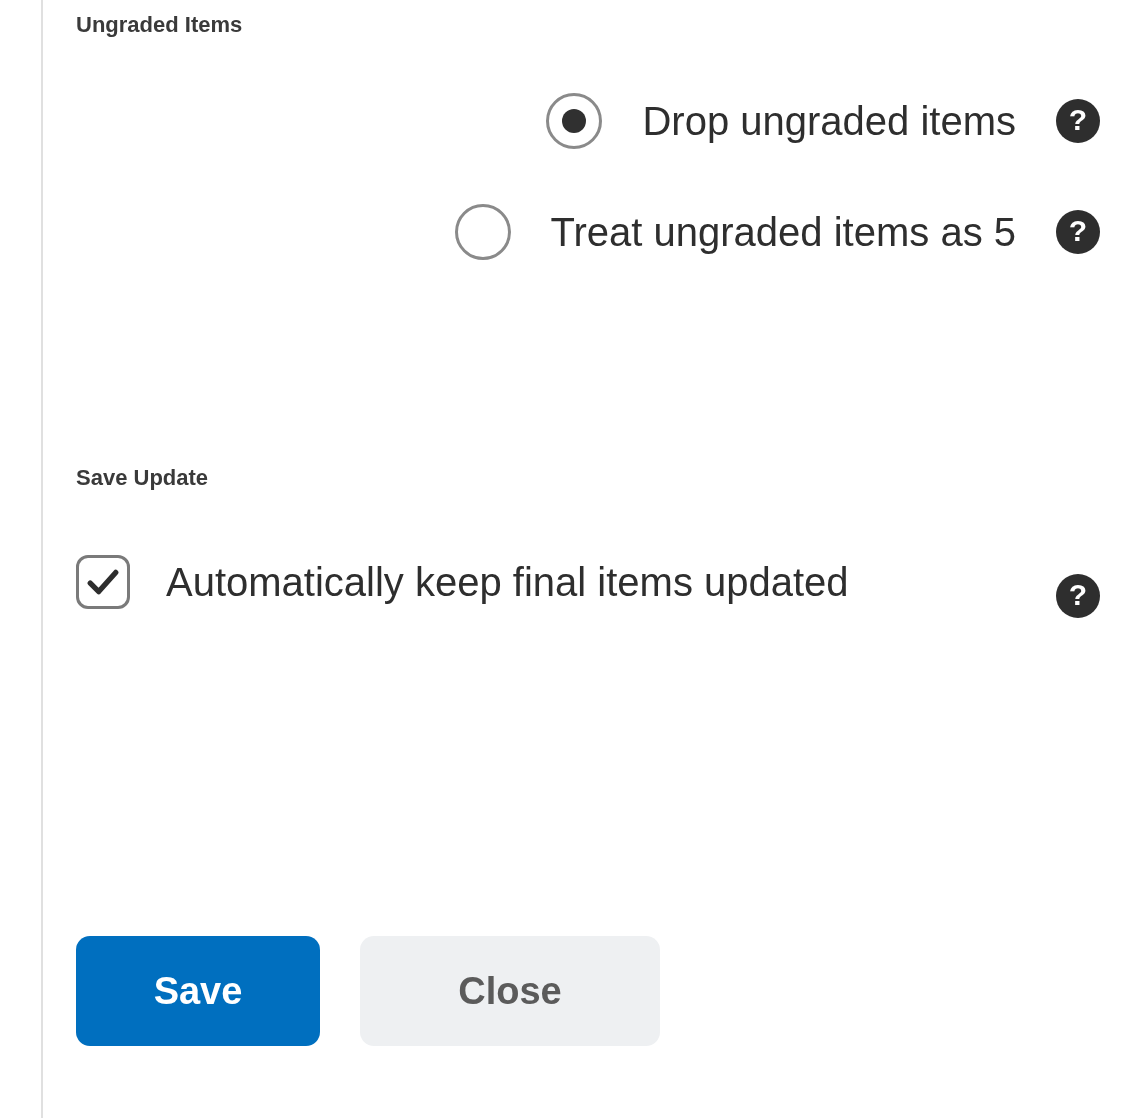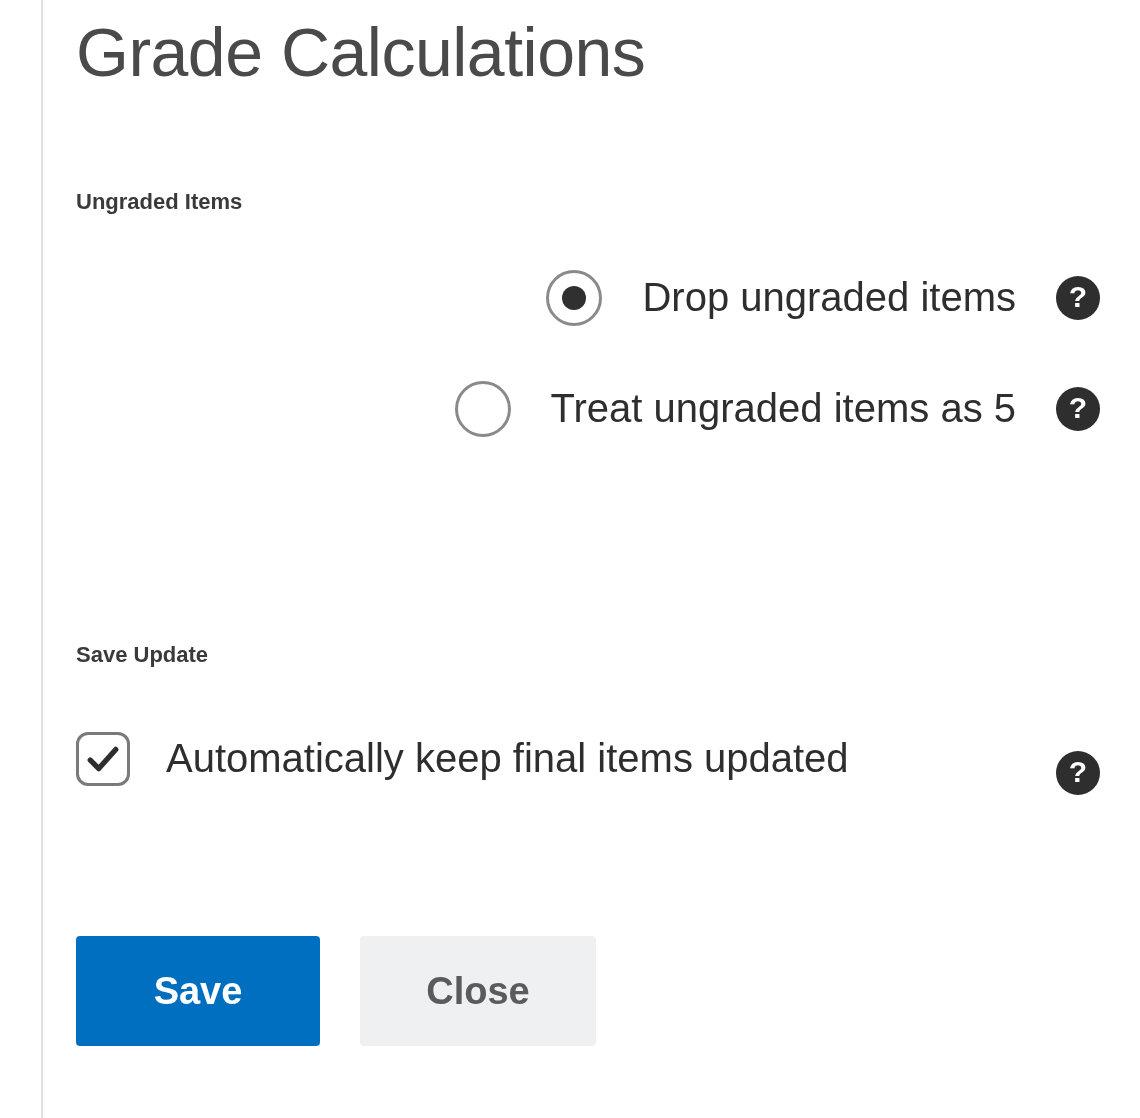--- a/index.html
+++ b/index.html
@@ -96,48 +96,47 @@
     .buttons {
       position: absolute;
       left: 76px;
       top: 936px;
       display: flex;
       gap: 40px;
     }
     .btn {
       height: 110px;
       border: none;
-      border-radius: 4px;
+      border-radius: 14px;
       font-size: 38px;
       font-weight: 700;
       cursor: pointer;
       padding: 0 56px;
       display: flex;
       align-items: center;
       justify-content: center;
     }
     .btn-primary {
       background: #006fbf;
       color: #ffffff;
       width: 244px;
     }
     .btn-secondary {
       background: #eef0f2;
       color: #5b5b5b;
-      width: 236px;
+      width: 300px;
     }
   </style>
 </head>
 <body>
 
 <div class="vline"></div>
 
 <div class="content">
 
-  <h1 class="page-title">Grade Calculations</h1>
 
   <div class="section-label">Ungraded Items</div>
 
   <div class="radio-row">
     <div class="radio-outer">
       <div class="radio-inner"></div>
     </div>
     <div class="opt-label">Drop ungraded items</div>
     <div class="help-icon">
       <svg viewBox="0 0 44 44" width="44" height="44">

